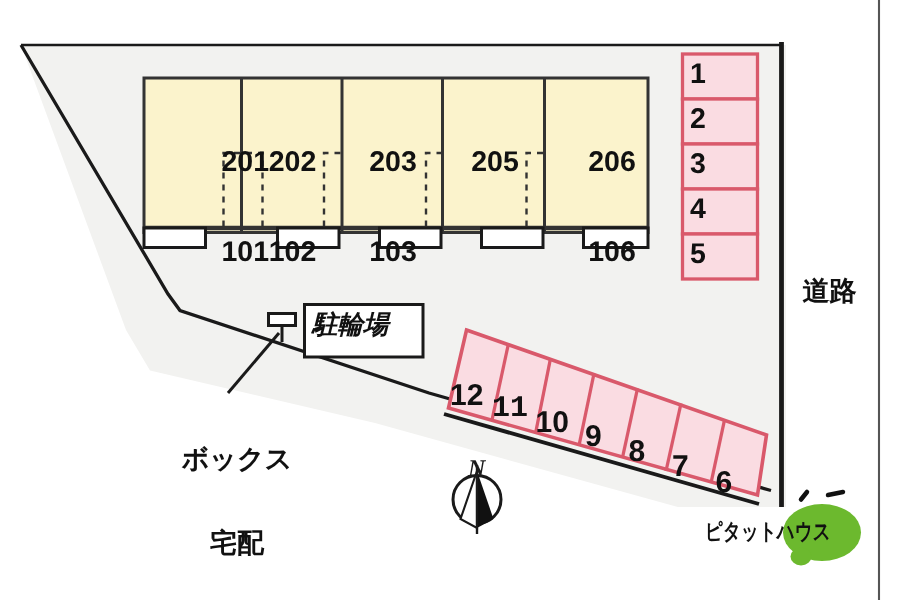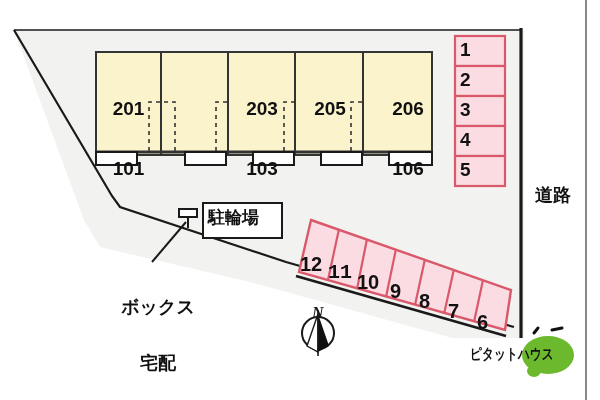--- a/index.html
+++ b/index.html
@@ -161,23 +161,27 @@
     <g>
       <rect x="452" y="338" width="120" height="36" fill="#ffffff" stroke="none"></rect>
       <ellipse cx="548" cy="355" rx="26" ry="19" fill="#6cb92e"></ellipse>
       <ellipse cx="534" cy="371" rx="7" ry="6" fill="#6cb92e"></ellipse>
       <path d="M534,333 l4,-5" stroke="#111111" stroke-width="3" stroke-linecap="round" fill="none"></path>
       <path d="M552,330 l10,-2" stroke="#111111" stroke-width="3" stroke-linecap="round" fill="none"></path>
     </g>
 
   </svg>
 
-  <div class="txt unit-label" style="left:96px;  top:59px; width:65px;">
+  <div class="txt unit-label" style="left:96px;  top:59px; width:65px;padding-left:35px;">
     <div>201</div>
     <div>101</div>
+  </div>
+  <div class="txt unit-label" style="left:162px; top:59px; width:66px;">
+    <div>202</div>
+    <div>102</div>
   </div>
   <div class="txt unit-label" style="left:229px; top:59px; width:66px;">
     <div>203</div>
     <div>103</div>
   </div>
   <div class="txt unit-label" style="left:296px; top:59px; width:68px;">
     <div>205</div>
   </div>
   <div class="txt unit-label" style="left:364px; top:59px; width:88px;">
     <div>206</div>
@@ -192,21 +196,21 @@
 
   <div class="txt stall-num-d" style="left:300px; top:254px;">12</div>
   <div class="txt stall-num-d" style="left:328px; top:262px;font-family:Liberation Mono, monospace;">11</div>
   <div class="txt stall-num-d" style="left:357px; top:272px;">10</div>
   <div class="txt stall-num-d" style="left:390px; top:281px;">9</div>
   <div class="txt stall-num-d" style="left:419px; top:291px;">8</div>
   <div class="txt stall-num-d" style="left:448px; top:301px;">7</div>
   <div class="txt stall-num-d" style="left:477px; top:312px;">6</div>
 
 
-  <div class="txt jp jp-mid" style="left:208px; top:209px;">駐輪場</div>
+  <div class="txt jp jp-mid" style="left:208px; top:209px;font-style:italic;">駐輪場</div>
 
   <div class="txt jp deliv" style="left:98px; top:260px; width:120px;">
     <div>ボックス</div>
     <div>宅配</div>
   </div>
 
   <div class="txt jp jp-road" style="left:535px; top:186px;text-align:right;">道路</div>
 
   <div class="txt north-n" style="left:312px; top:305px;">N</div>
 

